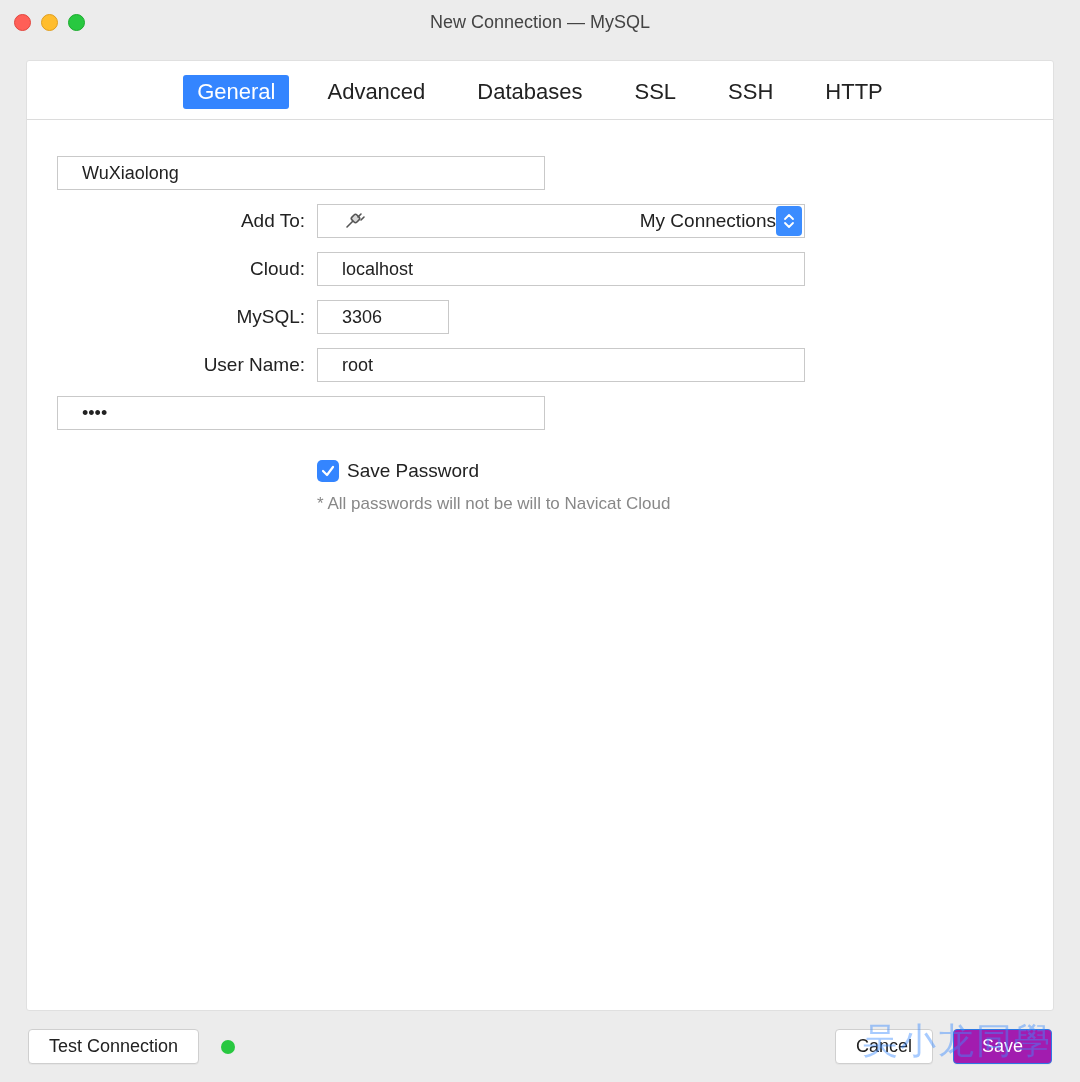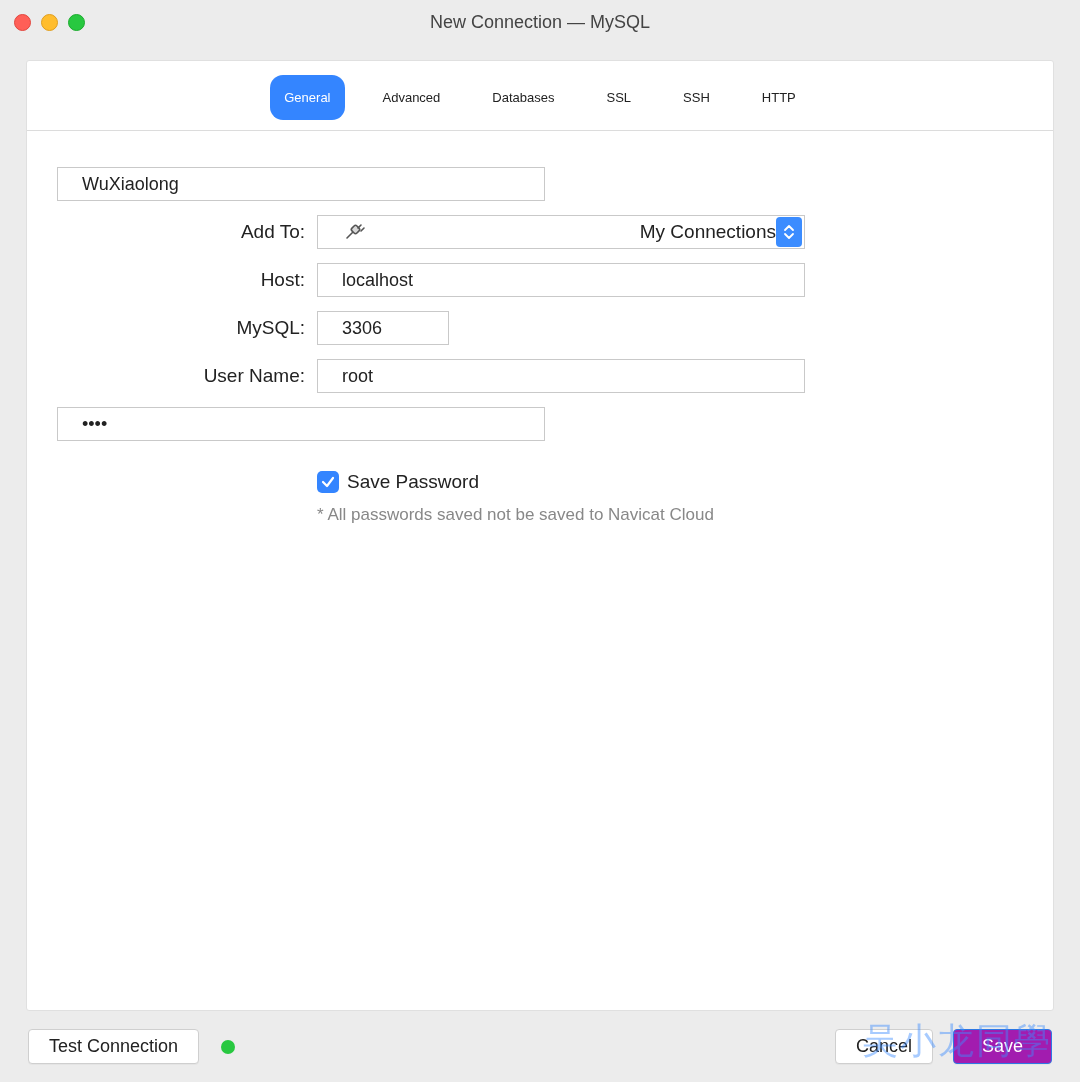--- a/index.html
+++ b/index.html
@@ -53,24 +53,24 @@
       flex-direction: column;
     }
     .tabbar {
       display: flex;
       justify-content: center;
       gap: 24px;
       padding: 14px 0 10px 0;
       border-bottom: 1px solid #dcdcdc;
     }
     .tab {
-      padding: 15px 14px;
-      border-radius: 13px;
+      padding: 4px 14px;
+      border-radius: 3px;
       cursor: default;
-      font-size: 13px;
+      font-size: 22px;
       color: #222;
     }
     .tab.active {
       background: #3485ff;
       color: #fff;
     }
     .form-area {
       padding: 36px 30px 20px 30px;
     }
     .row {
@@ -238,21 +238,21 @@
                   </svg>
               <svg width="12" height="8" viewBox="0 0 12 8">
                     <path d="M2 2 L6 6 L10 2" stroke="#fff" stroke-width="1.8" fill="none" stroke-linecap="round" stroke-linejoin="round"></path>
                   </svg>
             </span>
           </div>
         </div>
       </div>
 
       <div class="row">
-        <div class="label">Host:</div>
+        <div class="label">Cloud:</div>
         <div class="field"><input class="text" type="text" value="localhost" style=""></div>
       </div>
 
       <div class="row">
         <div class="label">MySQL:</div>
         <div class="field sm"><input class="text" type="text" value="3306" style=""></div>
       </div>
 
       <div class="row">
         <div class="label">User Name:</div>
@@ -267,21 +267,21 @@
         <div class="label"></div>
         <div class="field">
           <div class="checkbox-row">
             <div class="checkbox">
               <svg width="14" height="14" viewBox="0 0 14 14">
                     <path d="M2 7 L6 11 L12 3" stroke="#fff" stroke-width="2.2" fill="none" stroke-linecap="round" stroke-linejoin="round"></path>
                   </svg>
             </div>
             <div class="checkbox-label">Save Password</div>
           </div>
-          <div class="note">* All passwords saved not be saved to Navicat Cloud</div>
+          <div class="note">* All passwords will not be will to Navicat Cloud</div>
         </div>
       </div>
     </div>
   </div>
 
   <div class="footer">
     <button class="btn">Test Connection</button>
     <div class="status-dot"></div>
     <div class="footer-spacer"></div>
     <button class="btn">Cancel</button>

